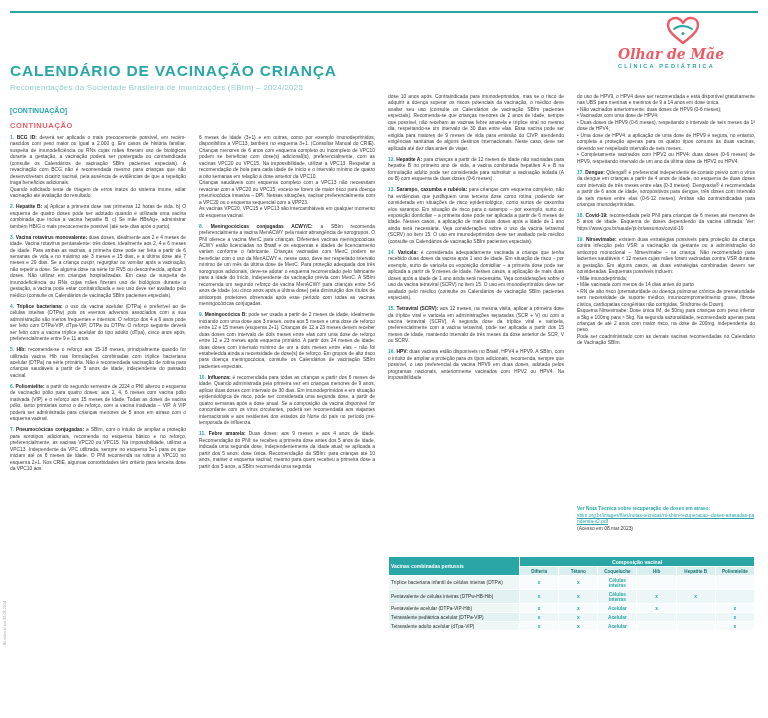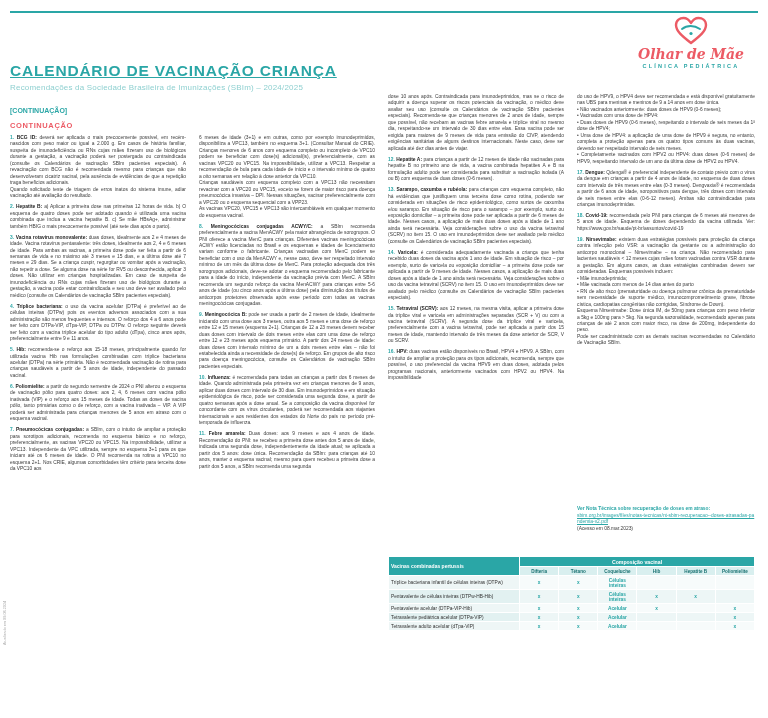--- a/index.html
+++ b/index.html
@@ -3,27 +3,27 @@
 <meta charset="utf-8">
 <style>
   html,body{margin:0;padding:0;}
   body{
     width:768px;height:718px;background:#ffffff;position:relative;overflow:hidden;
     font-family:"Liberation Sans","DejaVu Sans",sans-serif;color:#3b3b3b;
     -webkit-font-smoothing:antialiased;
   }
   .top-rule{position:absolute;left:10px;top:11px;width:748px;height:2px;background:#2aa6a6;}
   
-  .logo{position:absolute;right:12px;top:16px;width:130px;text-align:center;}
+  .logo{position:absolute;right:20px;top:16px;width:130px;text-align:left;}
   .logo .heart{display:block;margin:0 auto 1px;}
   .brand-name{font-family:"DejaVu Serif","Liberation Serif",serif;font-style:italic;font-weight:bold;
     font-size:14px;color:#ec5b65;line-height:1;}
   .brand-tagline{font-size:5.5px;color:#2aa6a6;letter-spacing:2.2px;margin-top:2px;font-weight:bold;}
   
-  .page-title{position:absolute;left:10px;top:62px;font-size:15.5px;font-weight:bold;color:#2aa6a6;letter-spacing:0.8px;text-decoration:underline;}
+  .page-title{position:absolute;left:10px;top:62px;font-size:15.5px;font-weight:bold;color:#2aa6a6;letter-spacing:0.8px;}
   .page-subtitle{position:absolute;left:10px;top:83px;font-size:8px;color:#8fd0d0;letter-spacing:0.2px;}
   .continuation{position:absolute;left:10px;top:107px;font-size:7px;font-weight:bold;color:#2aa6a6;}
   .section-heading{position:absolute;left:10px;top:121px;font-size:7.5px;font-weight:bold;color:#ec5b65;letter-spacing:0.6px;}
   
   .col{position:absolute;width:176px;font-size:4.9px;line-height:1.32;text-align:justify;overflow:hidden;}
   #col1{left:10px;top:135px;height:513px;}
   #col2{left:199px;top:135px;height:513px;}
   #col3{left:388px;top:94px;height:458px;}
   #col4{left:577px;top:94px;width:178px;height:410px;}
   .item{margin:0 0 4.5px;}

